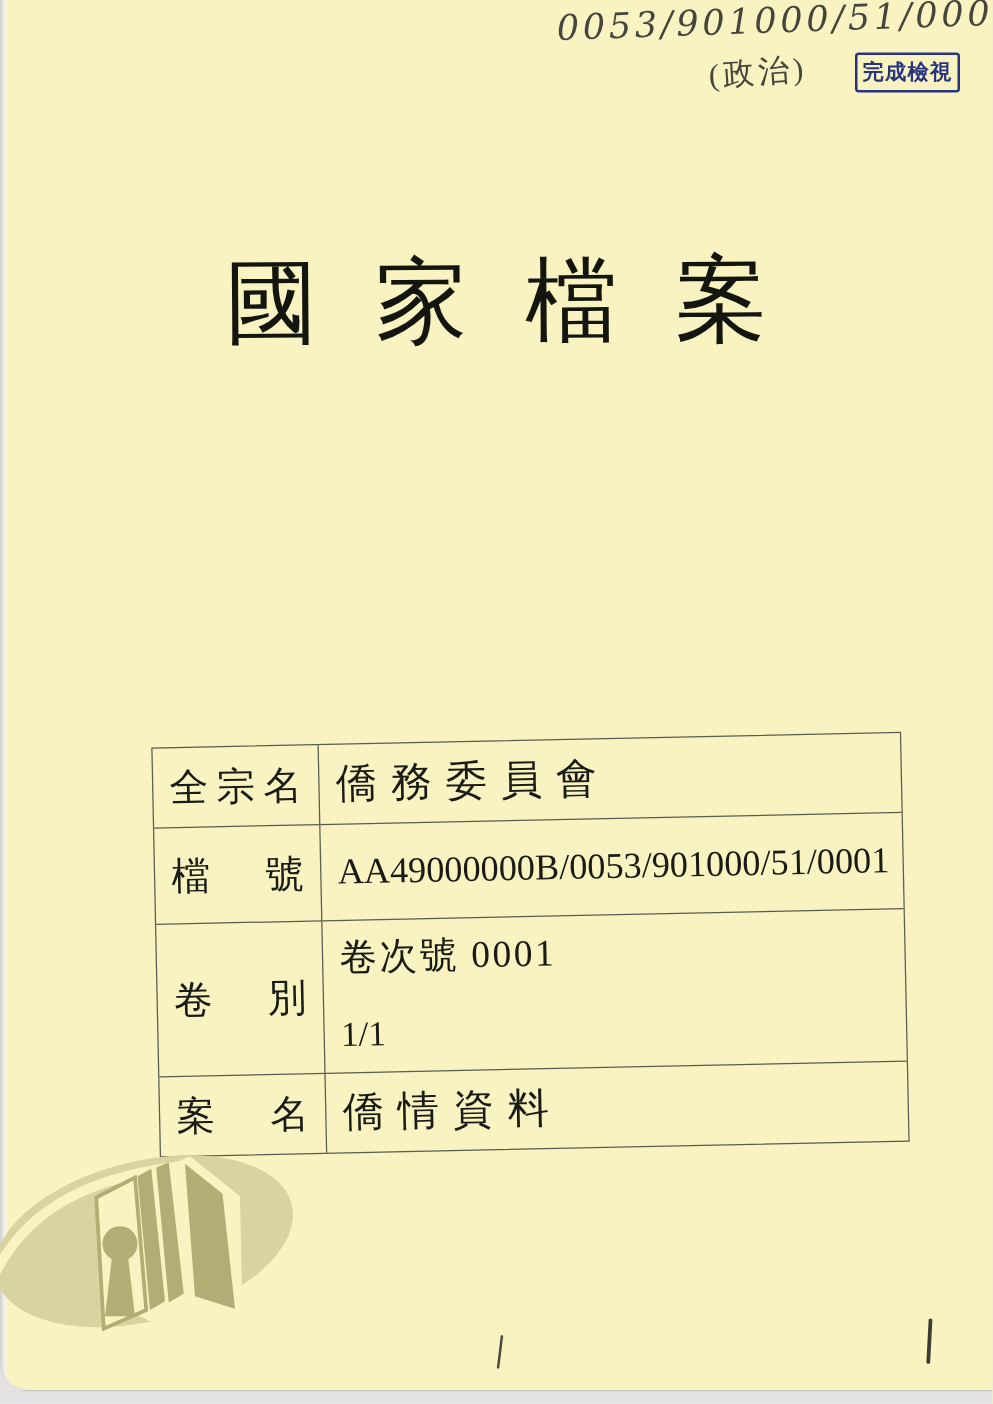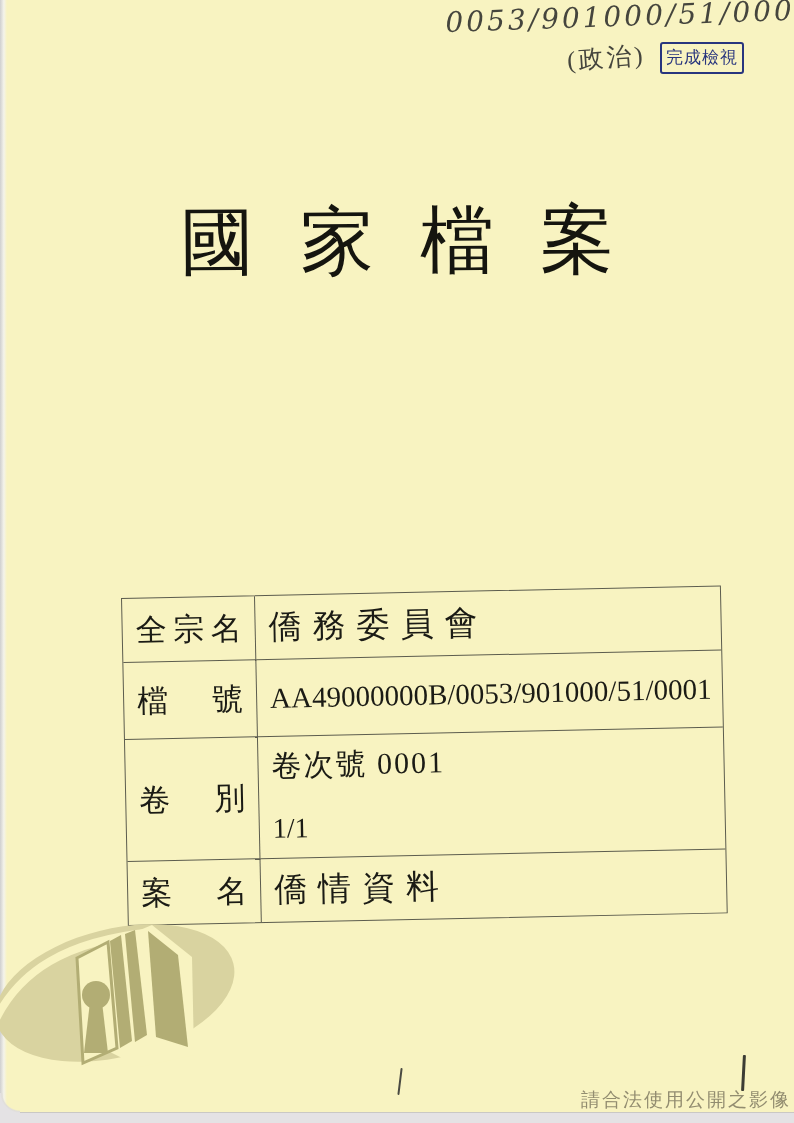--- a/index.html
+++ b/index.html
@@ -44,26 +44,26 @@
   }
   .hand-category {
     position: absolute; left: 567px; top: 41px;
     font-size: 25px;
     letter-spacing: 3px;
     color: #45453d;
     transform: rotate(-4deg);
   }
   
   .stamp {
-    position: absolute; left: 660px; top: 42px;
+    position: absolute; left: 684px; top: 42px;
     border: 2px solid #28357e;
     border-radius: 3px;
     color: #28357e;
     font-size: 17px;
-    font-weight: normal;
+    font-weight: bold;
     letter-spacing: 1px;
     padding: 2px 4px 3px 4px;
     white-space: nowrap;
   }
   
   .main-title {
     position: absolute; left: 0; top: 192px; width: 794px;
     text-align: center;
     font-size: 74px;
     color: #15150f;
@@ -201,18 +201,17 @@
       <g>
         <circle cx="96" cy="90" r="14" fill="#b2ad74"></circle>
         <polygon points="90,97 102,97 108,148 84,148" fill="#b2ad74"></polygon>
       </g>
     </g>
   </svg>
 
   <div class="tick-1"></div>
   <div class="tick-2"></div>
 
-  <div class="footer-watermark">請合法使用公開之影像</div>
 
   <div class="edge-bottom"></div>
   <div class="corner-curve"></div>
 
 </div>
 
 </body></html>

